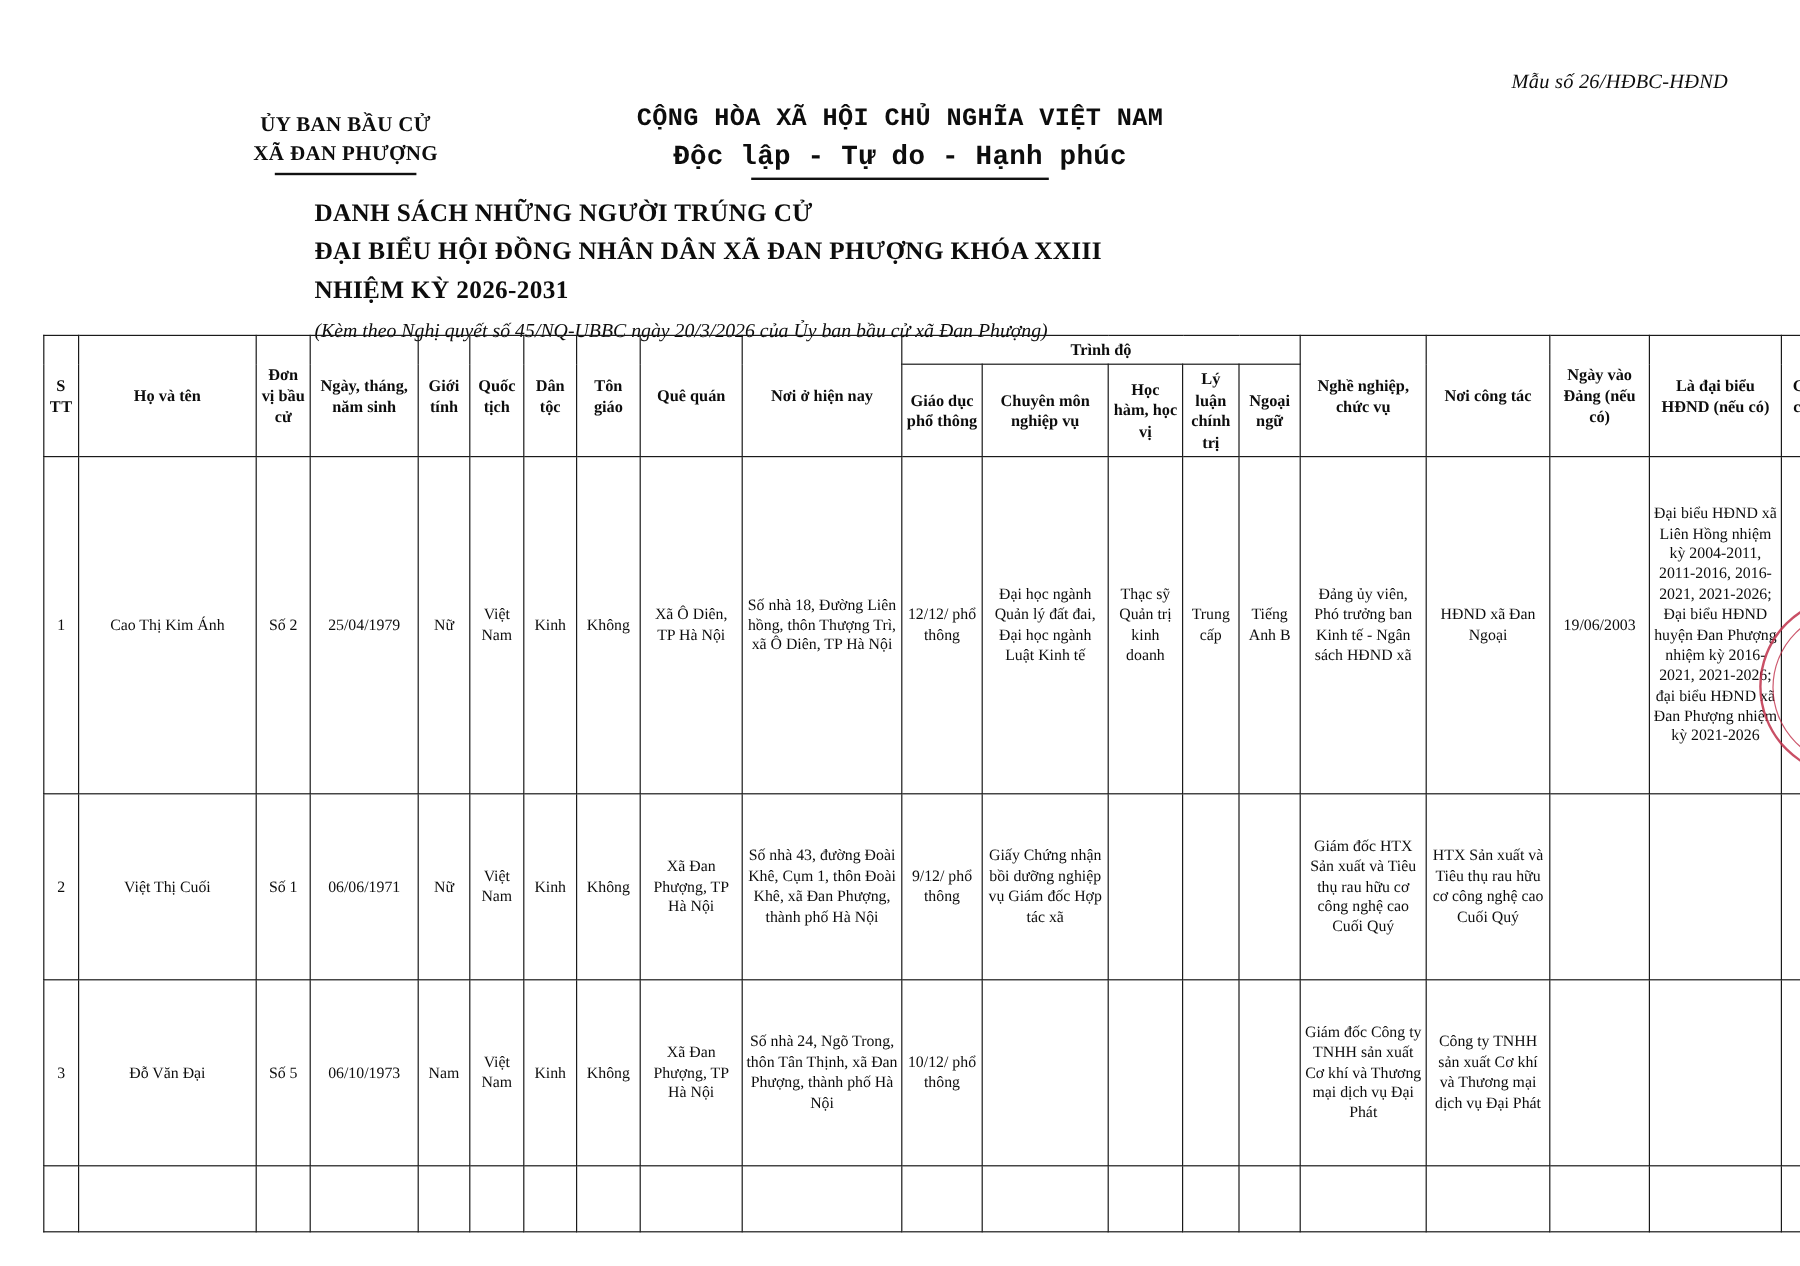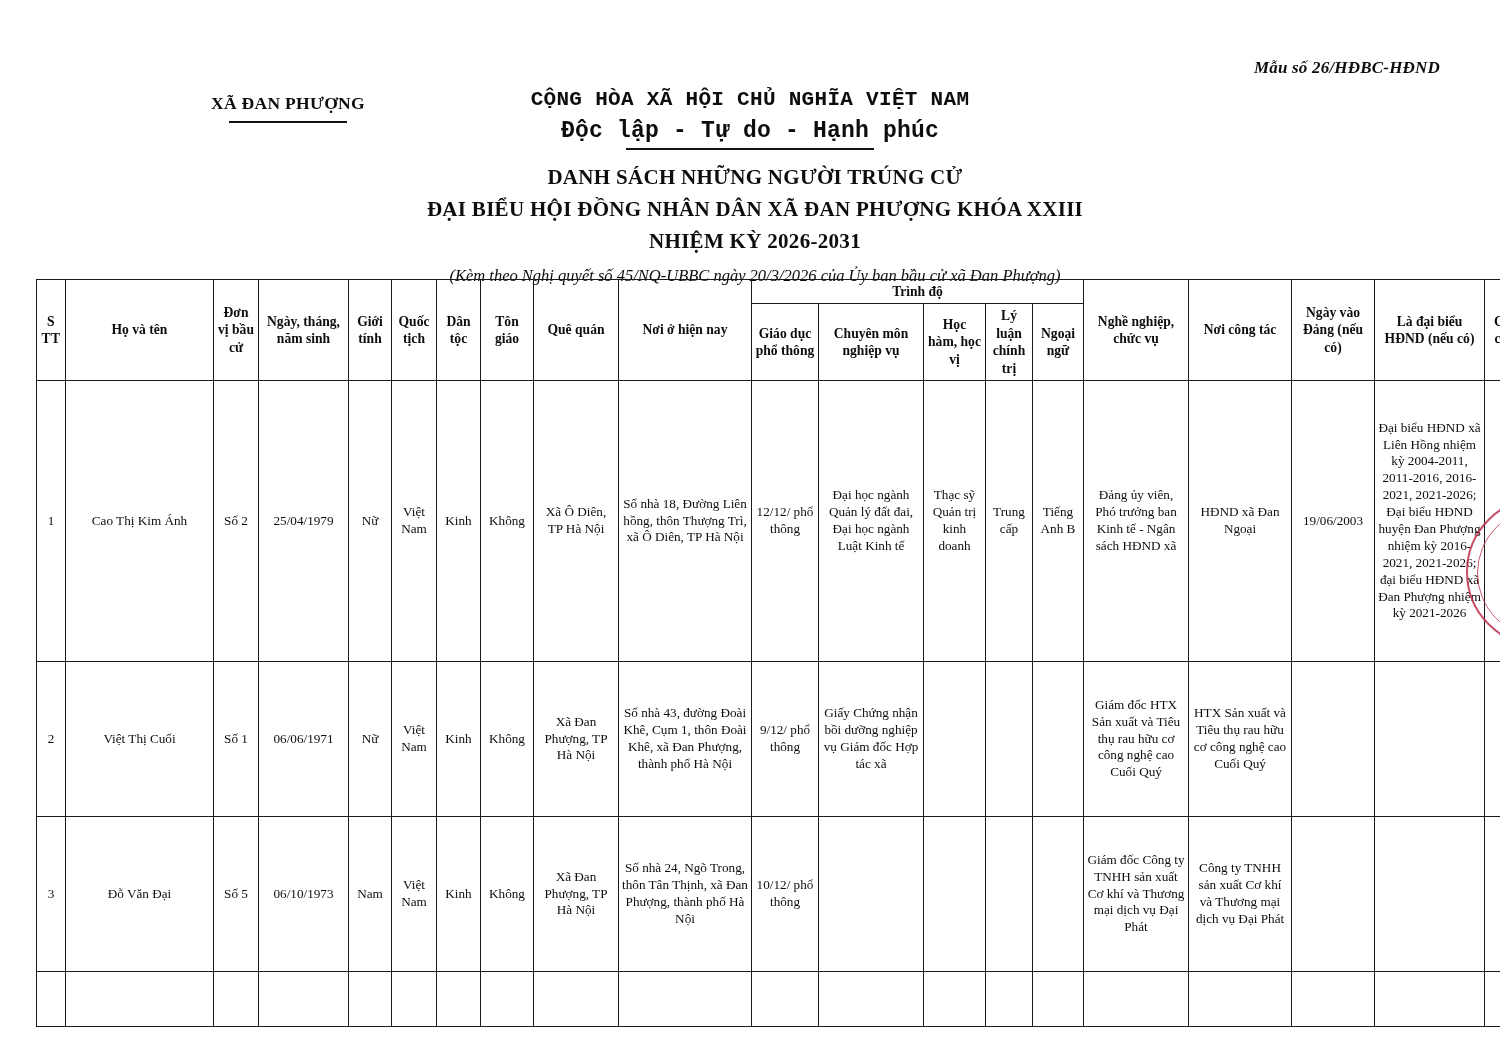--- a/index.html
+++ b/index.html
@@ -25,21 +25,20 @@
 
   
   .form-code {
     position: absolute;
     top: 58px;
     right: 60px;
     font-style: italic;
     font-size: 17px;
     letter-spacing: 0.2px;
     white-space: nowrap;
-    font-weight: bold;
   }
 
   .org-block {
     position: absolute;
     top: 92px;
     left: 128px;
     width: 320px;
     text-align: center;
     font-weight: bold;
     font-size: 17.5px;
@@ -75,23 +74,22 @@
   .nation-rule {
     width: 248px;
     height: 2px;
     background: #111;
     margin: 4px auto 0 auto;
   }
 
   .title-block {
     position: absolute;
     top: 165px;
-    left: 250px;
+    left: 262px;
     width: 1010px;
-    text-align: center;
   }
   .title-line {
     font-weight: bold;
     letter-spacing: 0.3px;
   }
   .title-1 { font-size: 21px; }
   .title-2 { font-size: 21px; margin-top: 7px; }
   .title-3 { font-size: 21px; margin-top: 7px; }
   .subtitle {
     font-style: italic;
@@ -198,20 +196,21 @@
   }
 </style>
 </head>
 <body>
 
 <div class="page">
 
   <div class="form-code">Mẫu số 26/HĐBC-HĐND</div>
 
   <div class="org-block">
+    <div>ỦY BAN BẦU CỬ</div>
     <div>XÃ ĐAN PHƯỢNG</div>
     <div class="org-rule"></div>
   </div>
 
   <div class="nation-block">
     <div class="nation-line1">CỘNG HÒA XÃ HỘI CHỦ NGHĨA VIỆT NAM</div>
     <div class="nation-line2">Độc lập - Tự do - Hạnh phúc</div>
     <div class="nation-rule"></div>
   </div>
 

